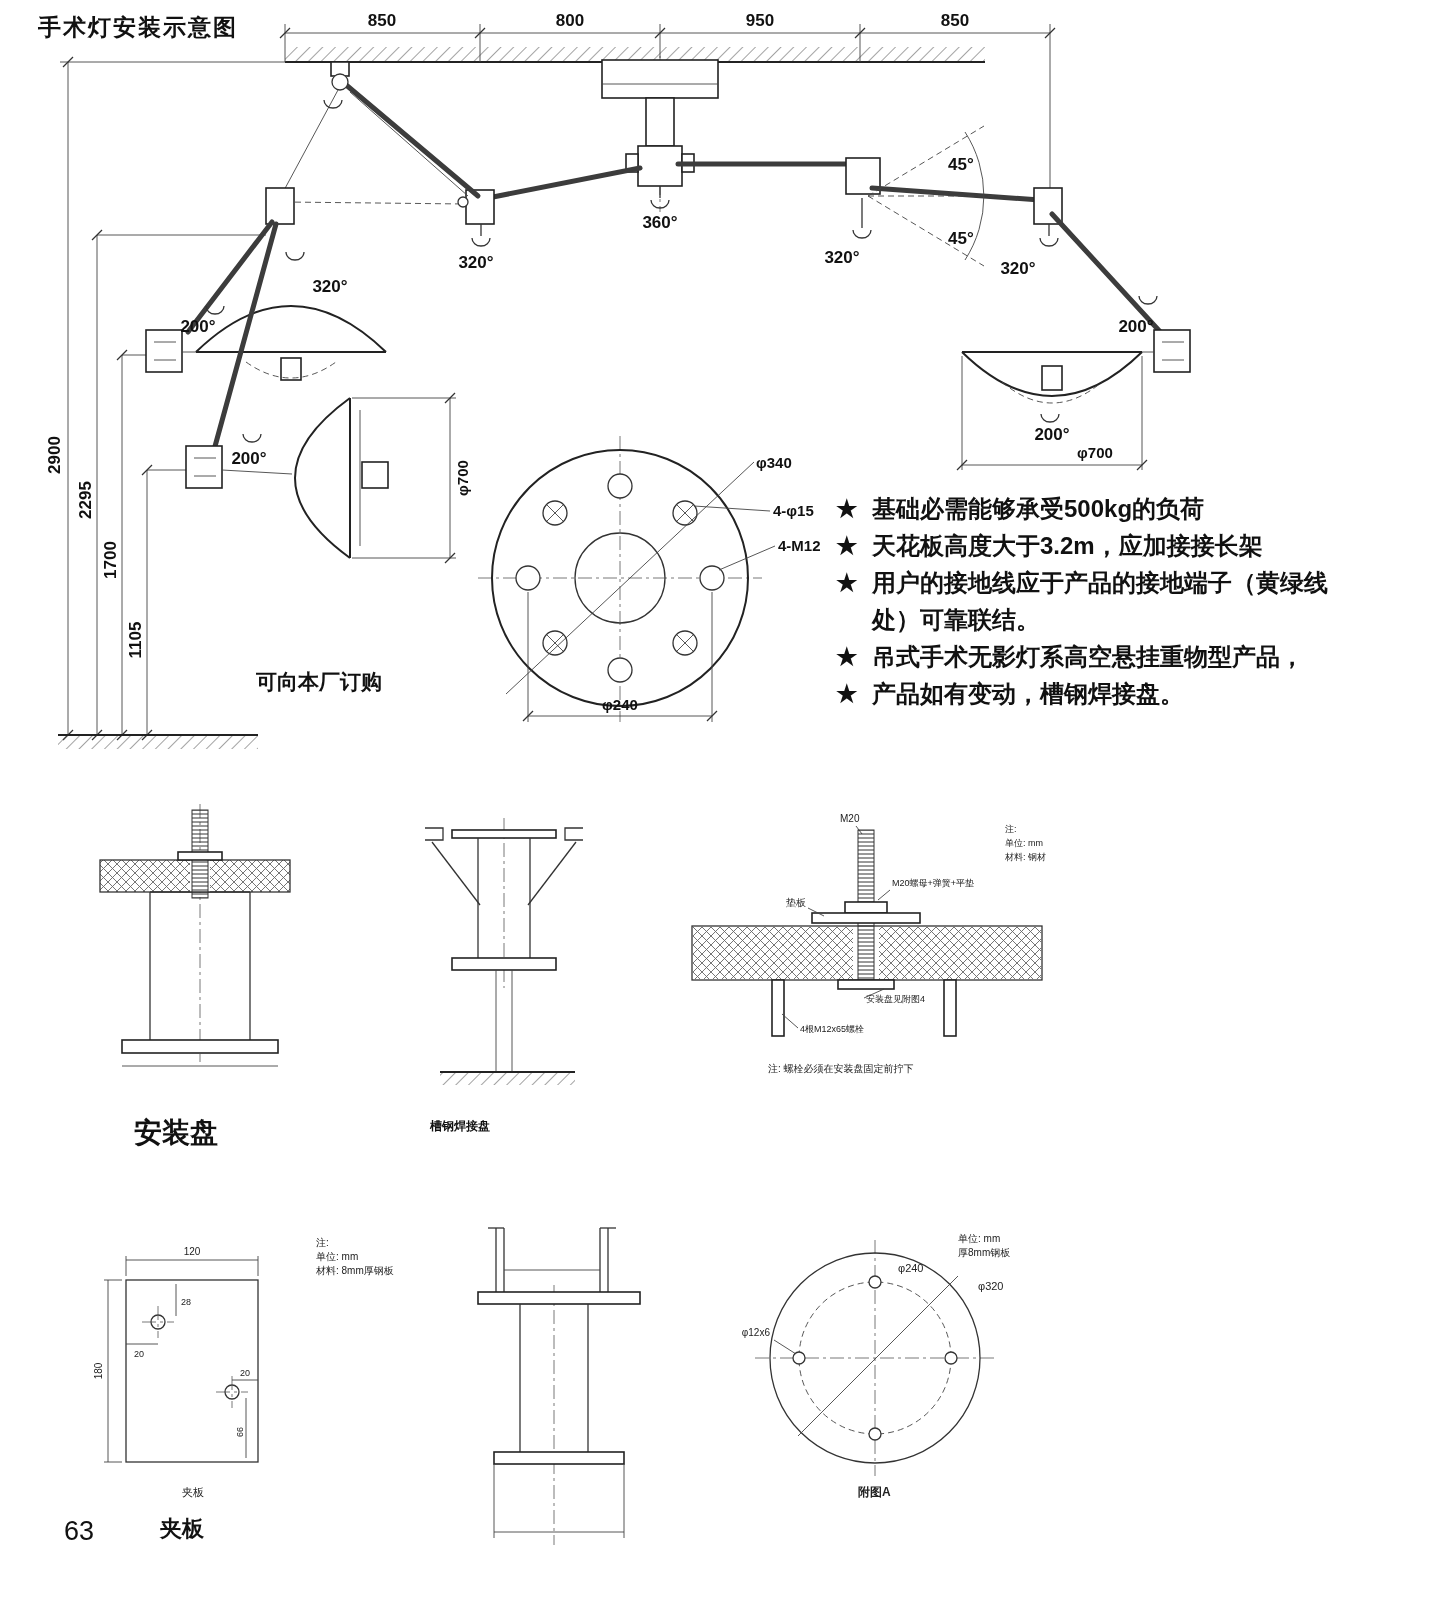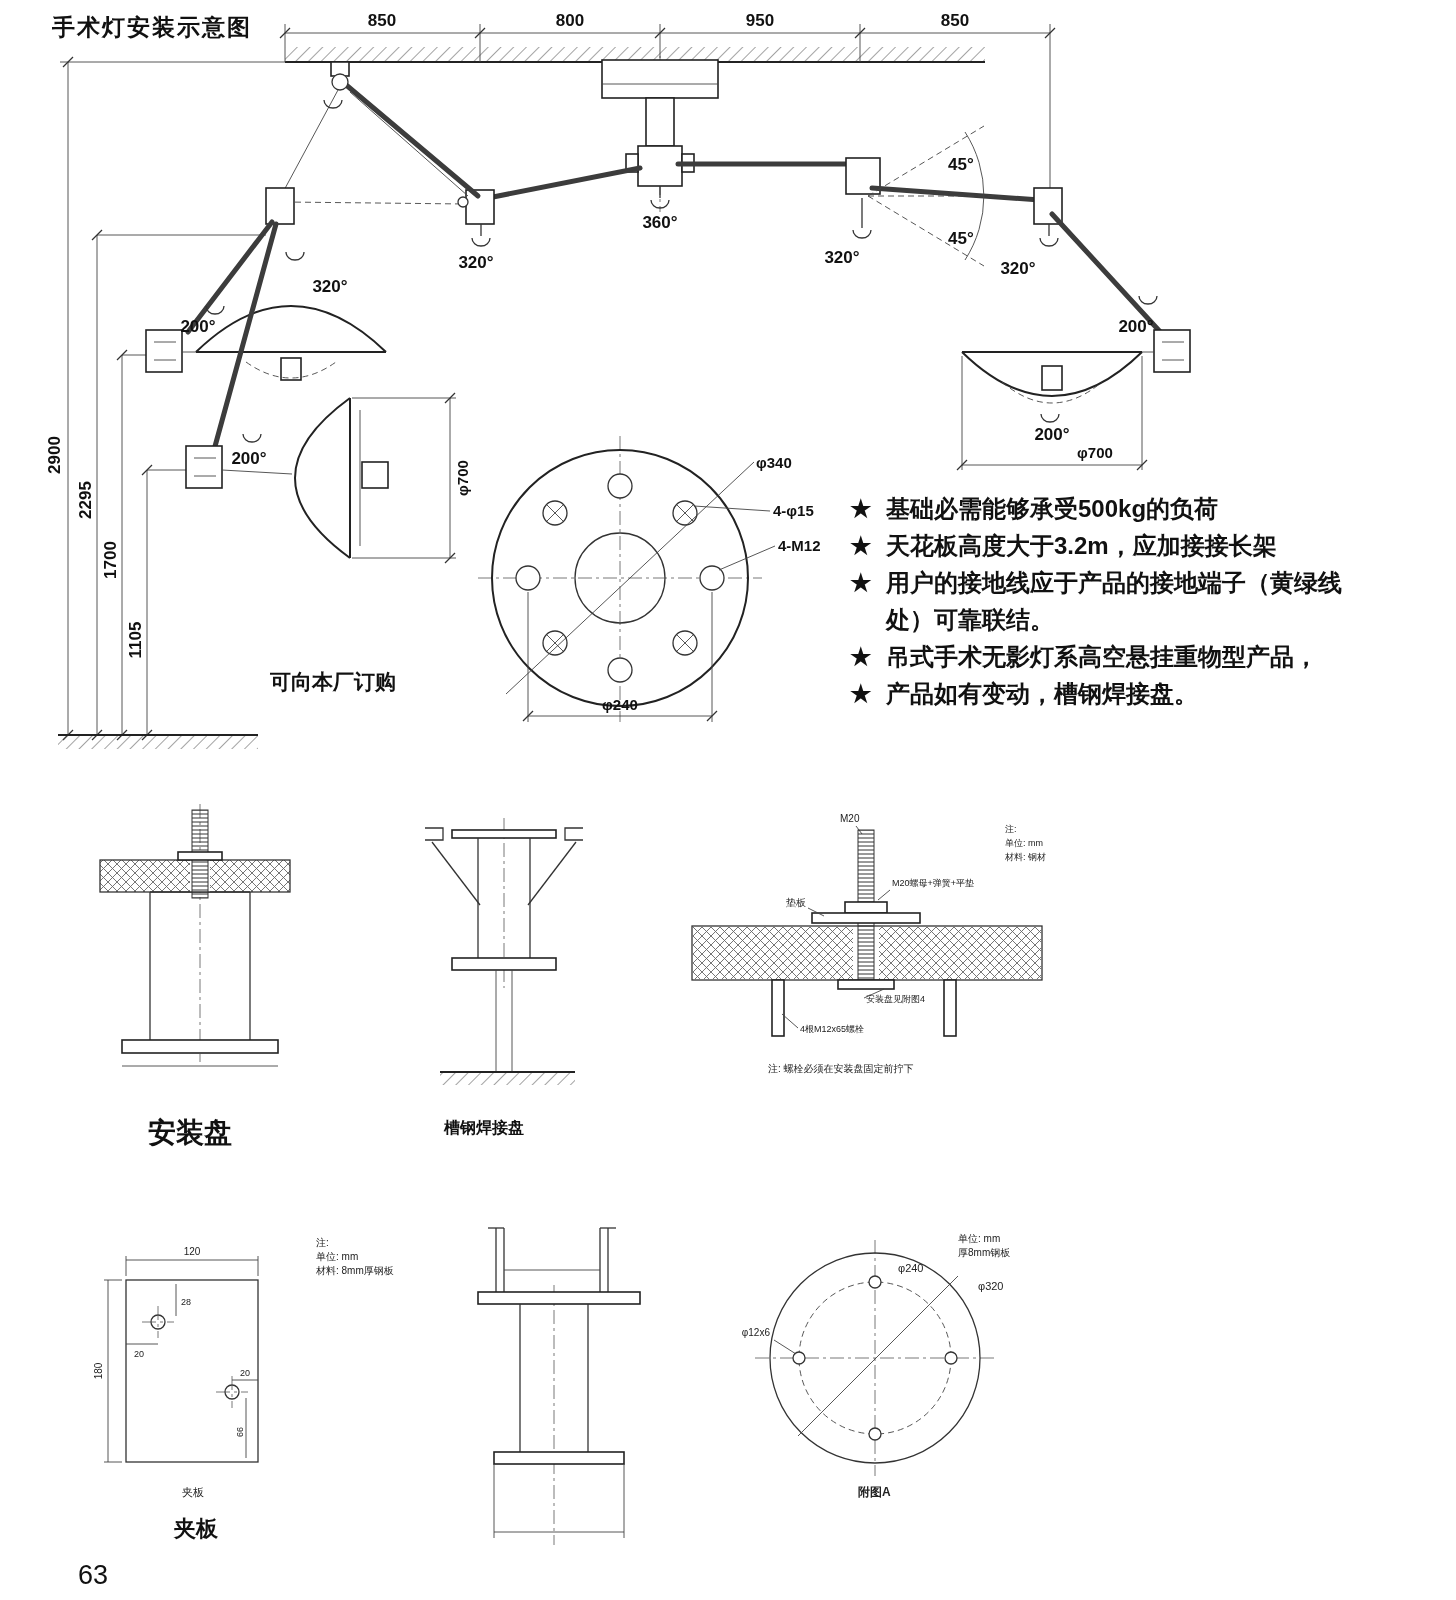--- a/index.html
+++ b/index.html
@@ -1,18 +1,18 @@
 <!DOCTYPE html>
 <html><head>
 <meta charset="utf-8">
 <style>
   html,body{margin:0;padding:0;background:#fff;}
   .canvas{position:relative;width:1456px;height:1600px;background:#fff;overflow:hidden;
           font-family:"Liberation Sans",sans-serif;color:#111;}
-  .abs{position:absolute;margin-left:14px;}
+  .abs{position:absolute;}
   .title{font-size:23px;font-weight:bold;letter-spacing:2px;}
   .notes{font-size:24px;font-weight:600;line-height:37px;width:600px;}
   .note-line{display:flex;}
   .star{width:36px;flex:0 0 36px;}
   .caption{font-weight:bold;}
   svg{position:absolute;left:0;top:0;}
   svg text{font-family:"Liberation Sans",sans-serif;fill:#111;}
   .dim{font-size:17px;font-weight:bold;}
   .dim-s{font-size:15px;font-weight:bold;}
   .lbl{font-size:10px;fill:#222;}
@@ -411,17 +411,17 @@
         <span class="star">★</span>
         <span>吊式手术无影灯系高空悬挂重物型产品，</span>
       </div>
   <div class="note-line">
         <span class="star">★</span>
         <span>产品如有变动，槽钢焊接盘。</span>
       </div>
 </div>
 
 <div class="abs caption" style="left:134px;top:1114px;font-size:28px;">安装盘</div>
-<div class="abs caption" style="left:430px;top:1118px;font-size:16px;">槽钢焊接盘</div>
+<div class="abs caption" style="left:430px;top:1118px;font-size:12px;">槽钢焊接盘</div>
 <div class="abs caption" style="left:160px;top:1514px;font-size:22px;">夹板</div>
-<div class="abs" style="left:64px;top:1560px;font-size:27px;">63</div>
+<div class="abs" style="left:64px;top:1516px;font-size:27px;">63</div>
 
 </div>
 
 </body></html>

